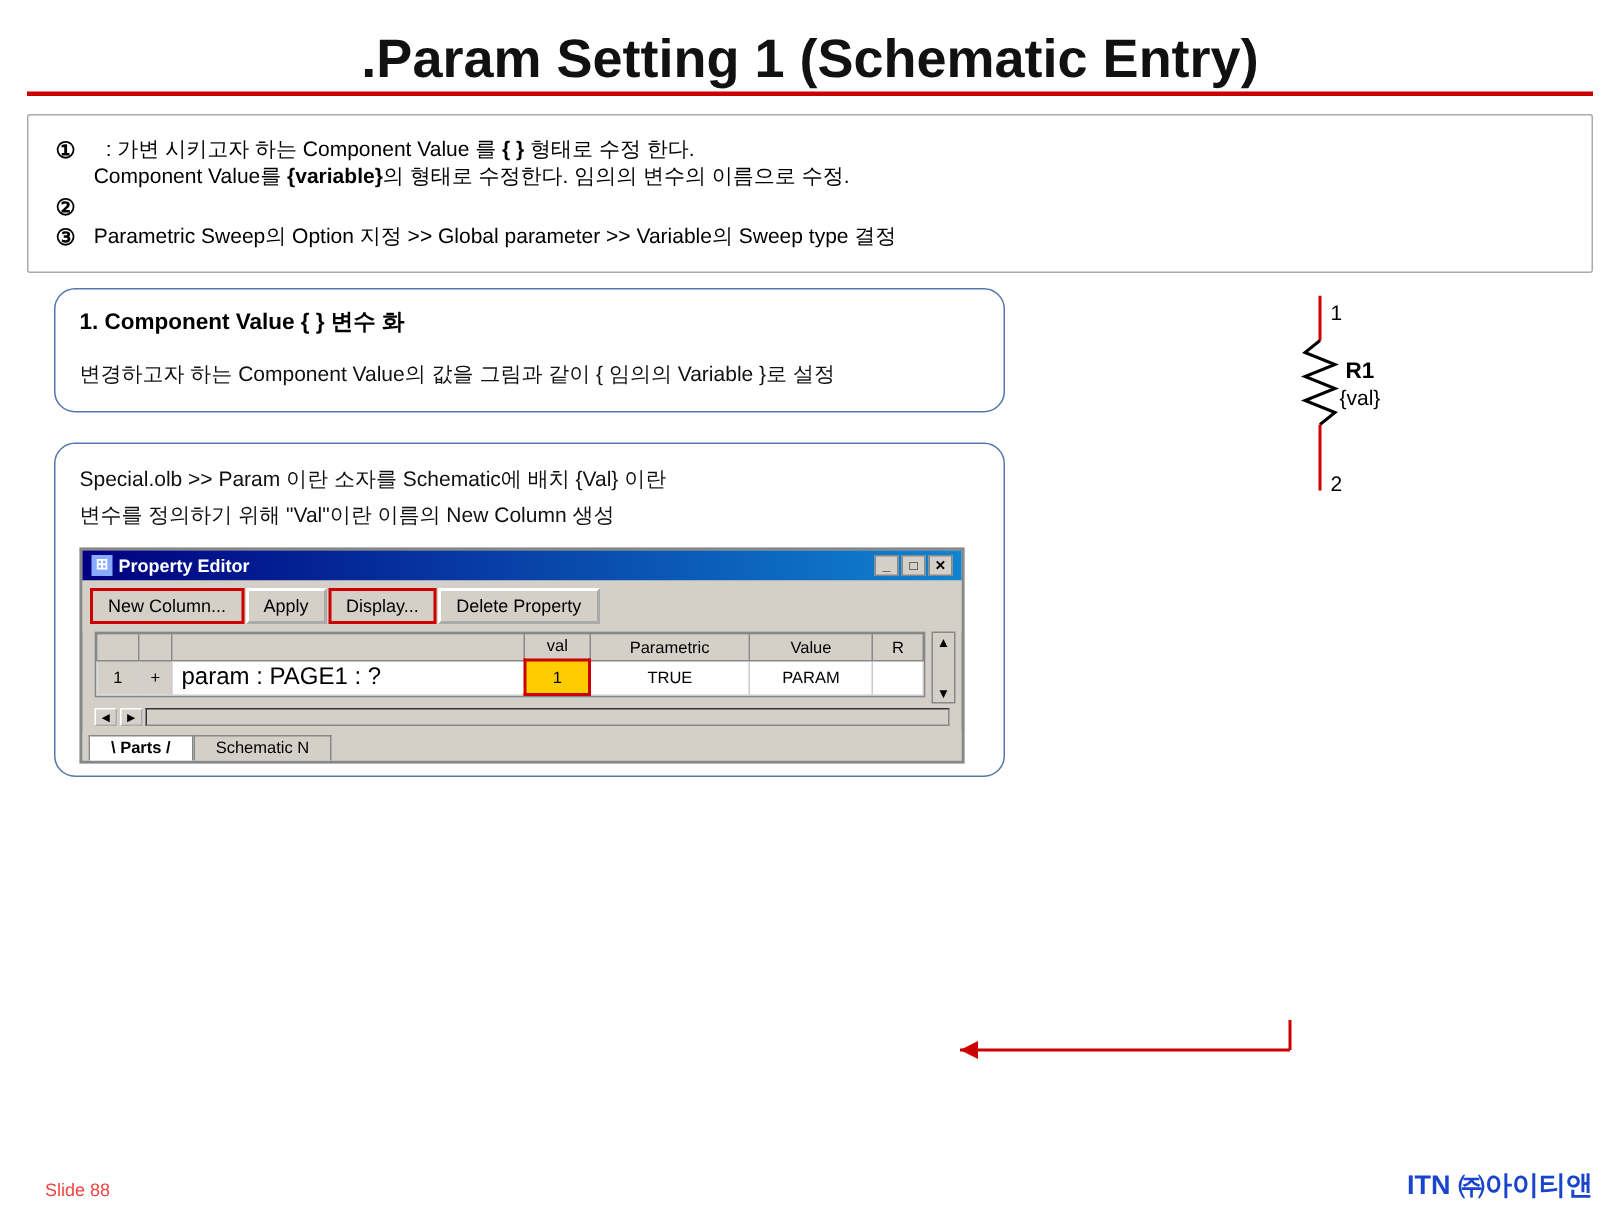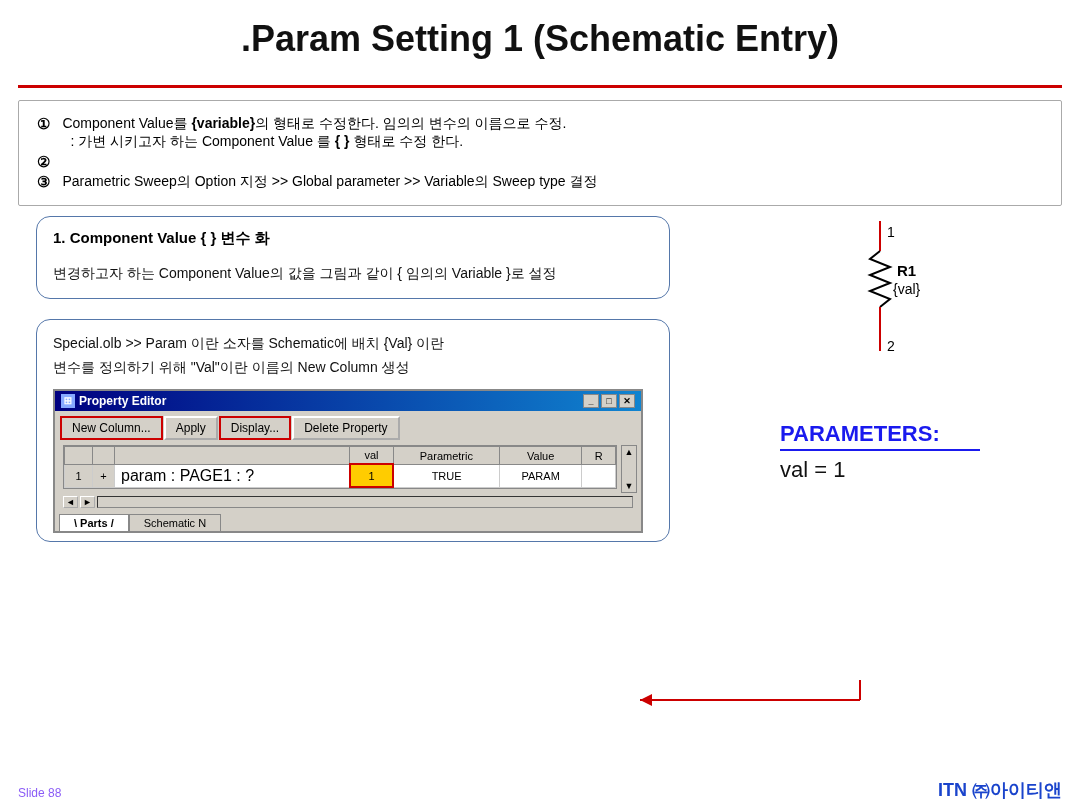--- a/index.html
+++ b/index.html
@@ -10,21 +10,21 @@
       font-family: Arial, sans-serif;
       position: relative;
       overflow: hidden;
     }
 
     
     .page-title {
       text-align: center;
       font-size: 36px;
       font-weight: bold;
-      padding: 18px 0 25px 0;
+      padding: 18px 0 1px 0;
       color: #111;
     }
 
     
     .title-line {
       height: 3px;
       background: #cc0000;
       margin: 0 18px 12px 18px;
     }
 
@@ -223,23 +223,23 @@
 
     .prop-tab.active {
       background: #fff;
       font-weight: bold;
     }
 
     
     .slide-num {
       position: absolute;
       bottom: 10px;
-      left: 18px;
+      left: 30px;
       font-size: 12px;
-      color: #8b5cf6;
+      color: #ef4444;
     }
 
     
     .itn-logo {
       position: absolute;
       bottom: 8px;
       right: 18px;
       font-size: 18px;
       font-weight: bold;
       color: #1a44cc;
@@ -262,22 +262,22 @@
 </head>
 <body>
 
 <div class="page-title">.Param Setting 1 (Schematic Entry)</div>
 <div class="title-line"></div>
 
 <div class="section-top">
   <div style="display:flex;gap:12px;margin-bottom:2px;font-size:14px;">
     <span class="circle-num">①</span>
     <div>
+      <div style="margin-left:8px;">: 가변 시키고자 하는 Component Value 를 <b>{ }</b> 형태로 수정 한다.</div>
       <div>Component Value를 <b>{variable}</b>의 형태로 수정한다. 임의의 변수의 이름으로 수정.</div>
-      <div style="margin-left:8px;">: 가변 시키고자 하는 Component Value 를 <b>{ }</b> 형태로 수정 한다.</div>
     </div>
   </div>
   <div style="display:flex;gap:12px;margin-bottom:2px;font-size:14px;">
     <span class="circle-num">②</span>
   </div>
   <div style="display:flex;gap:12px;font-size:14px;">
     <span class="circle-num">③</span>
     <div>Parametric Sweep의 Option 지정 &gt;&gt; Global parameter &gt;&gt; Variable의 Sweep type 결정</div>
   </div>
 </div>
@@ -380,24 +380,20 @@
         <text x="82" y="55" font-size="15" fill="#000" font-weight="bold">R1</text>
 
         <text x="78" y="73" font-size="14" fill="#000">{val}</text>
       </svg>
     </div>
 
     <div style="margin-top:10px;text-align:right;width:100%;">
       
     </div>
 
-    <div class="parameters-section" style="margin-top:10px;">
-      <div class="parameters-title">PARAMETERS:</div>
-      <div class="parameters-value">val = 1</div>
-    </div>
   </div>
 </div>
 
 <div style="position:absolute;top:680px;left:640px;">
   <svg width="250" height="40">
 
     <line x1="0" y1="20" x2="220" y2="20" stroke="#cc0000" stroke-width="2"></line>
 
     <polygon points="0,20 12,14 12,26" fill="#cc0000"></polygon>
 

